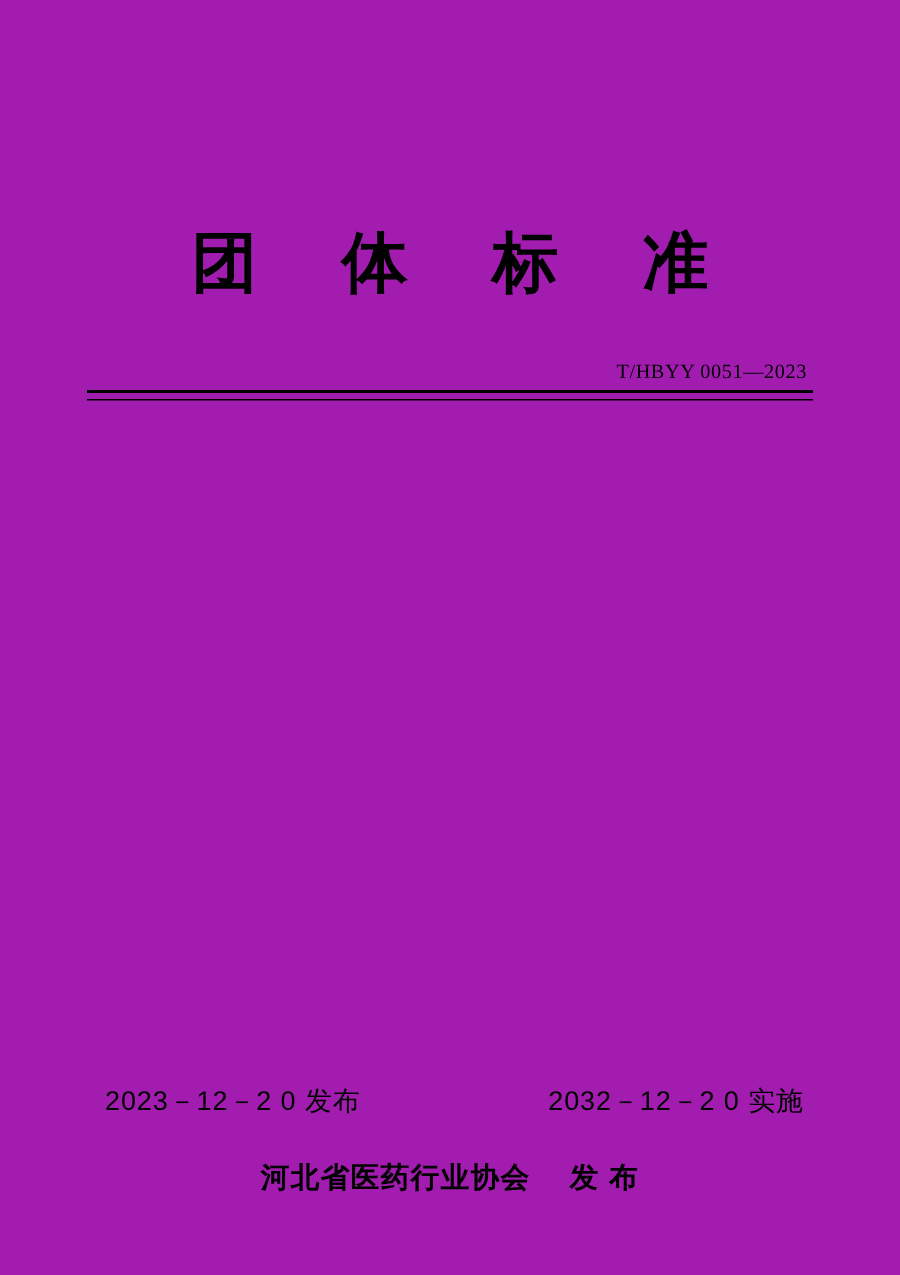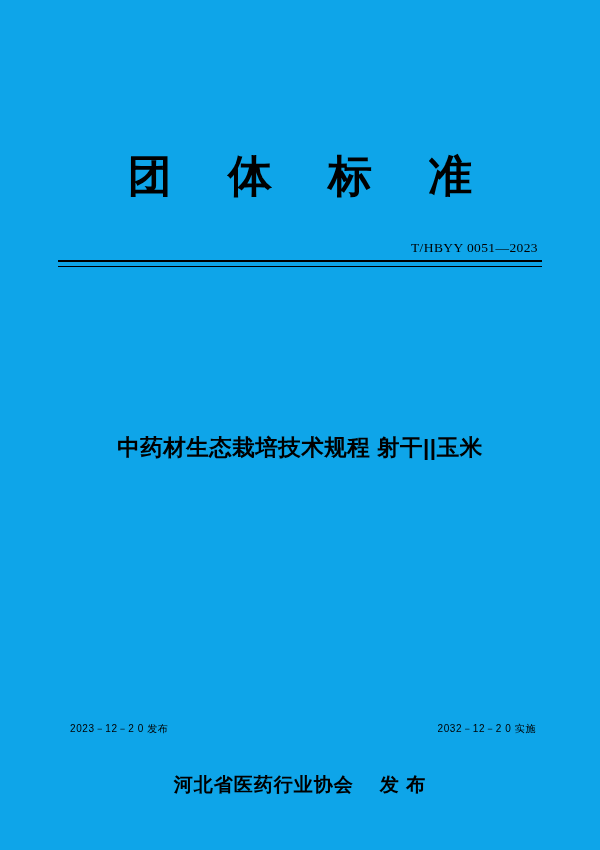--- a/index.html
+++ b/index.html
@@ -11,21 +11,21 @@
     height: 850px;
     background: #ffffff;
     font-family: "Liberation Sans", sans-serif;
     color: #000000;
     overflow: hidden;
   }
   .page {
     position: relative;
     width: 600px;
     height: 850px;
-    background: #0ea5e9;
+    background: #a21caf;
     box-sizing: border-box;
   }
 
   
   .cover-title {
     position: absolute;
     top: 152px;
     left: 0;
     width: 600px;
     text-align: center;
@@ -83,21 +83,21 @@
 
   
   .dates {
     position: absolute;
     top: 722px;
     left: 58px;
     right: 58px;
     display: flex;
     justify-content: space-between;
     align-items: baseline;
-    font-size: 10px;
+    font-size: 18px;
     letter-spacing: 0.6px;
     font-family: "Liberation Sans", sans-serif;
   }
   .dates .issue-date { margin-left: 12px; }
   .dates .effective-date { margin-right: 6px; }
 
   
   .publisher {
     position: absolute;
     top: 772px;
@@ -117,21 +117,20 @@
 
 <div class="page">
 
   <div class="cover-title">团 体 标 准</div>
 
   <div class="std-number">T/HBYY 0051—2023</div>
 
   <div class="rule-thick"></div>
   <div class="rule-thin"></div>
 
-  <div class="doc-title">中药材生态栽培技术规程 射干||玉米</div>
 
   <div class="dates">
     <span class="issue-date">2023－12－2 0 发布</span>
     <span class="effective-date">2032－12－2 0 实施</span>
   </div>
 
   <div class="publisher">
     <span class="pub-name">河北省医药行业协会</span><span class="pub-action">发 布</span>
   </div>
 

